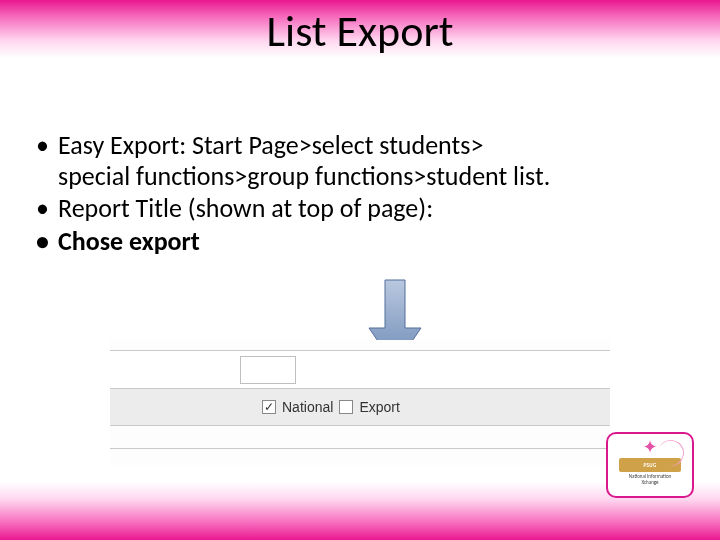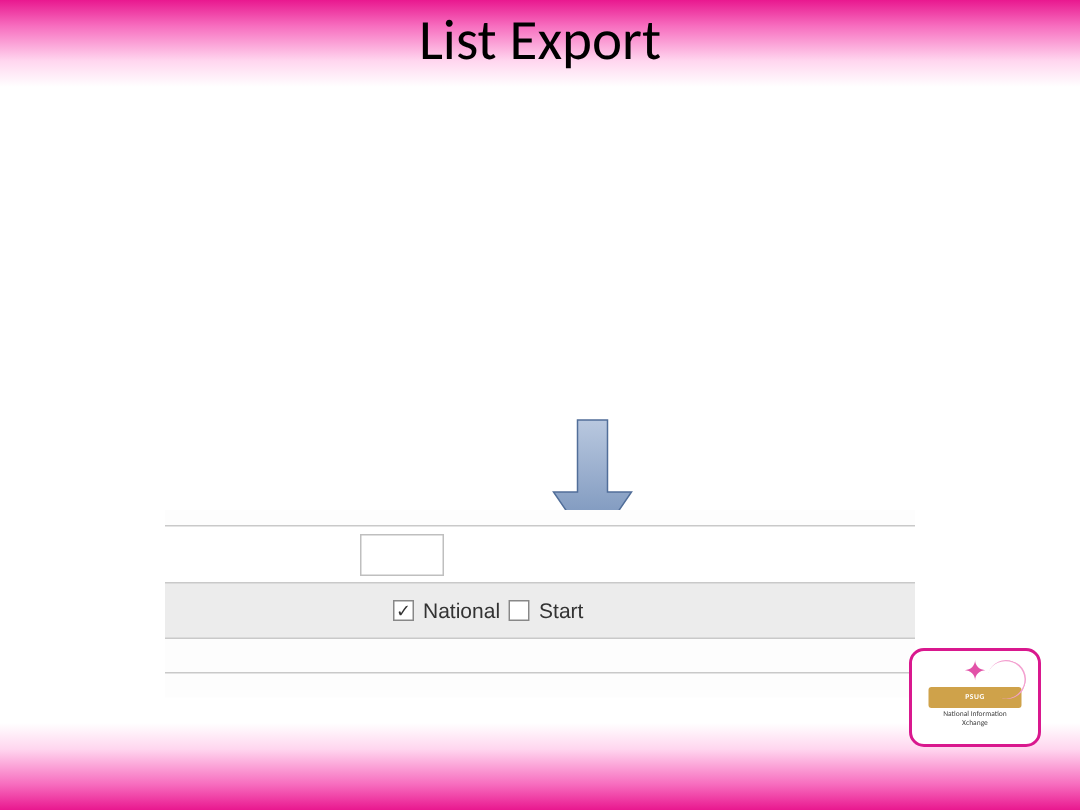--- a/index.html
+++ b/index.html
@@ -14,21 +14,21 @@
     background: linear-gradient(to bottom, #e9188f 0%, #f76ebf 30%, #ffd6ef 70%, #ffffff 100%);
   }
   .bottom-gradient {
     position: absolute; bottom: 0; left: 0; right: 0; height: 58px;
     background: linear-gradient(to top, #e9188f 0%, #f76ebf 30%, #ffd6ef 70%, #ffffff 100%);
   }
   .title {
     position: absolute;
     top: 4px; left: 0; right: 0;
     text-align: center;
-    font-size: 38px;
+    font-size: 44px;
     color: #000;
   }
   .bullets {
     position: absolute;
     top: 130px;
     left: 30px;
     right: 30px;
     font-size: 26px;
     color: #000;
     line-height: 1.18;
@@ -153,20 +153,28 @@
 </style>
 </head>
 <body>
 
 <div class="slide">
   <div class="top-gradient"></div>
   <div class="bottom-gradient"></div>
 
   <div class="title">List Export</div>
 
+  <ul class="bullets">
+    <li>
+      <span>Easy Export: Start Page&gt;select students&gt;</span><br>
+      <span>special functions&gt;group functions&gt;student list.</span>
+    </li>
+    <li>Report Title (shown at top of page):</li>
+    <li class="bold">Chose export</li>
+  </ul>
 
   <div class="arrow-wrap">
     <svg width="60" height="90" viewBox="0 0 60 90">
       <defs>
         <linearGradient id="ag" x1="0" y1="0" x2="0" y2="1">
           <stop offset="0%" stop-color="#b9c8df"></stop>
           <stop offset="100%" stop-color="#6d8ab5"></stop>
         </linearGradient>
       </defs>
       <path d="M20 2 H40 V50 H56 L30 88 L4 50 H20 Z" fill="url(#ag)" stroke="#516e99" stroke-width="1"></path>
@@ -174,21 +182,21 @@
   </div>
 
   <div class="screenshot">
     <div class="ss-row ss-row-1">
       <div class="ss-input"></div>
     </div>
     <div class="ss-row ss-row-2">
       <span class="ss-checkbox">✓</span>
       <span>National</span>
       <span class="ss-checkbox"></span>
-      <span>Start</span>
+      <span>Export</span>
     </div>
     <div class="ss-line"></div>
   </div>
 
   <div class="logo">
     <div class="logo-curve"></div>
     <div class="logo-star">✦</div>
     <div class="logo-band">PSUG</div>
     <div class="logo-sub">
       <span>National Information</span><br>

